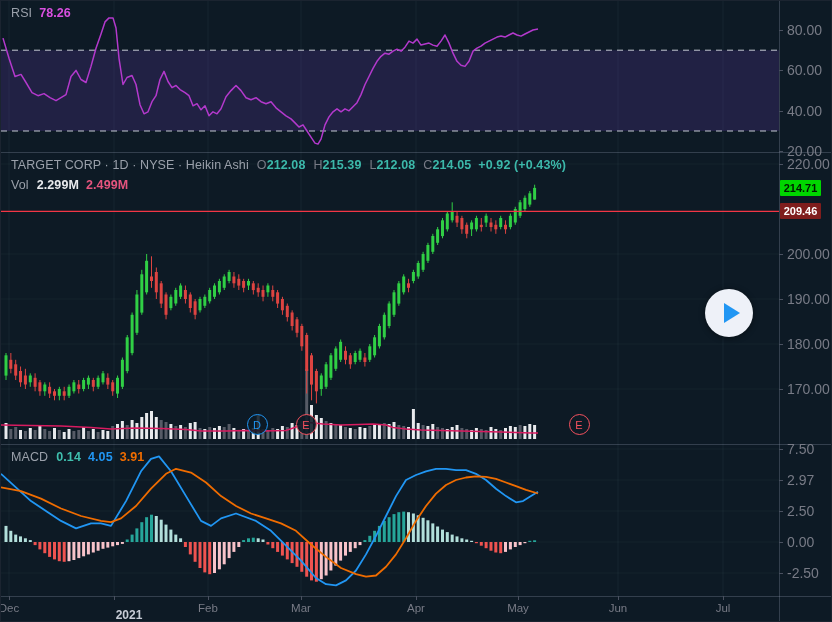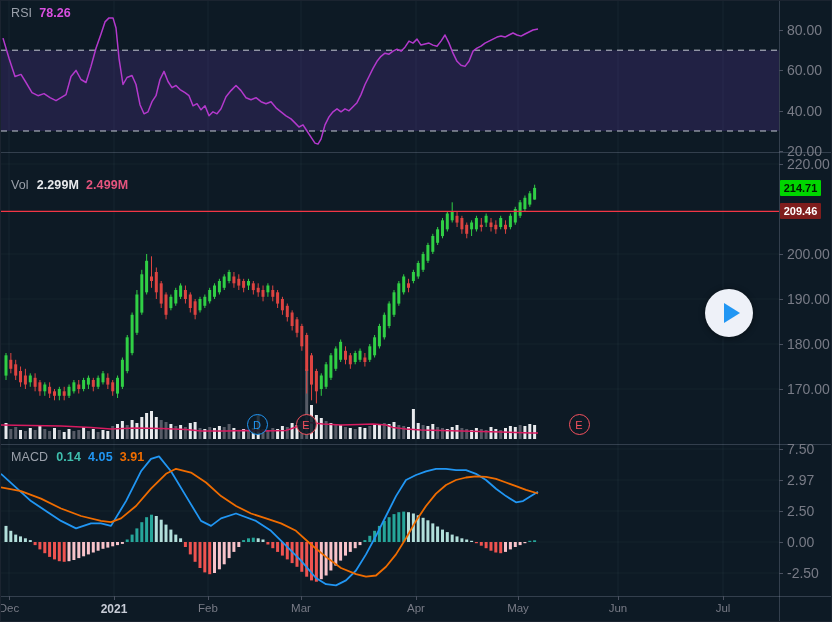--- a/index.html
+++ b/index.html
@@ -533,20 +533,23 @@
       <g>
         <polyline points="0,472.8 30,500.1 60,519.9 75,527.4 90,522.4 100,522.4 110,524.9 125,500.1 140,470.3 150,457.9 158,455.4 170,470.3 185,495.1 200,519.9 210,524.9 220,517.4 235,512.5 255,519.9 270,529.8 285,544.7 300,559.6 315,577.0 325,583.2 335,584.4 345,579.4 355,569.5 365,553.4 375,534.8 385,515.0 395,495.1 405,479.0 415,474.0 425,470.3 435,467.8 445,467.8 455,469.1 465,469.1 475,472.8 485,479.0 495,487.7 505,495.1 515,501.3 522,500.1 530,495.1 537,490.8" fill="none" stroke="#2196f3" stroke-width="1.8" stroke-linejoin="round"></polyline>
         <polyline points="0,486.4 20,490.2 40,497.6 60,507.5 80,515.0 100,519.9 110,521.2 120,517.4 135,505.0 150,487.7 165,472.8 175,467.8 190,471.6 205,481.5 220,495.1 235,505.0 250,512.5 265,517.4 280,522.4 295,529.8 310,543.5 325,555.9 340,567.0 355,573.2 365,575.7 375,574.5 385,565.8 395,553.4 405,537.3 415,519.9 425,505.0 435,492.6 445,484.0 455,479.0 465,476.5 475,475.3 485,475.9 495,477.8 505,481.5 515,485.2 525,488.9 537,492.5" fill="none" stroke="#ef6c00" stroke-width="1.8" stroke-linejoin="round"></polyline>
       </g>
     </svg>
 
   <div class="legend" style="left:10px;top:5px;">
     <span class="lbl">RSI</span><span class="rsi-val">78.26</span>
   </div>
 
+  <div class="legend" style="left:10px;top:157px;">
+    <span class="ttl">TARGET CORP · 1D · NYSE · Heikin Ashi</span><span class="ohlc-k">O</span><span class="ohlc-v">212.08</span><span class="ohlc-k">H</span><span class="ohlc-v">215.39</span><span class="ohlc-k">L</span><span class="ohlc-v">212.08</span><span class="ohlc-k">C</span><span class="ohlc-v">214.05</span><span class="chg">+0.92 (+0.43%)</span>
+  </div>
 
   <div class="legend" style="left:10px;top:177px;">
     <span class="lbl">Vol</span><span class="vol-v">2.299M</span><span class="vol-ma">2.499M</span>
   </div>
 
   <div class="legend" style="left:10px;top:449px;">
     <span class="lbl">MACD</span><span class="c-teal">0.14</span><span class="c-blue">4.05</span><span class="c-orange">3.91</span>
   </div>
 
   <div class="sep-h" style="top:151px;"></div>
@@ -584,21 +587,21 @@
       <div class="ax-tick" style="top: 572px;"></div>
       <div class="ax-label" style="top: 572px;">-2.50</div>
       <div class="badge" style="top: 179px; background: rgb(0, 214, 0); color: rgb(0, 26, 0);">214.71</div>
       <div class="badge" style="top: 202px; background: #7f1d1d; color: rgb(255, 255, 255);">209.46</div>
     </div>
 
   <div class="time-axis" id="time-axis">
       <div class="t-tick" style="left: 8px;"></div>
       <div class="t-label" style="left: 8px;">Dec</div>
       <div class="t-tick" style="left: 113px;"></div>
-      <div class="t-label major" style="left: 113px;">2021</div>
+      <div class="t-label major" style="left: 128px; margin-top: 6px;">2021</div>
       <div class="t-tick" style="left: 207px;"></div>
       <div class="t-label" style="left: 207px;">Feb</div>
       <div class="t-tick" style="left: 300px;"></div>
       <div class="t-label" style="left: 300px;">Mar</div>
       <div class="t-tick" style="left: 415px;"></div>
       <div class="t-label" style="left: 415px;">Apr</div>
       <div class="t-tick" style="left: 517px;"></div>
       <div class="t-label" style="left: 517px;">May</div>
       <div class="t-tick" style="left: 617px;"></div>
       <div class="t-label" style="left: 617px;">Jun</div>

